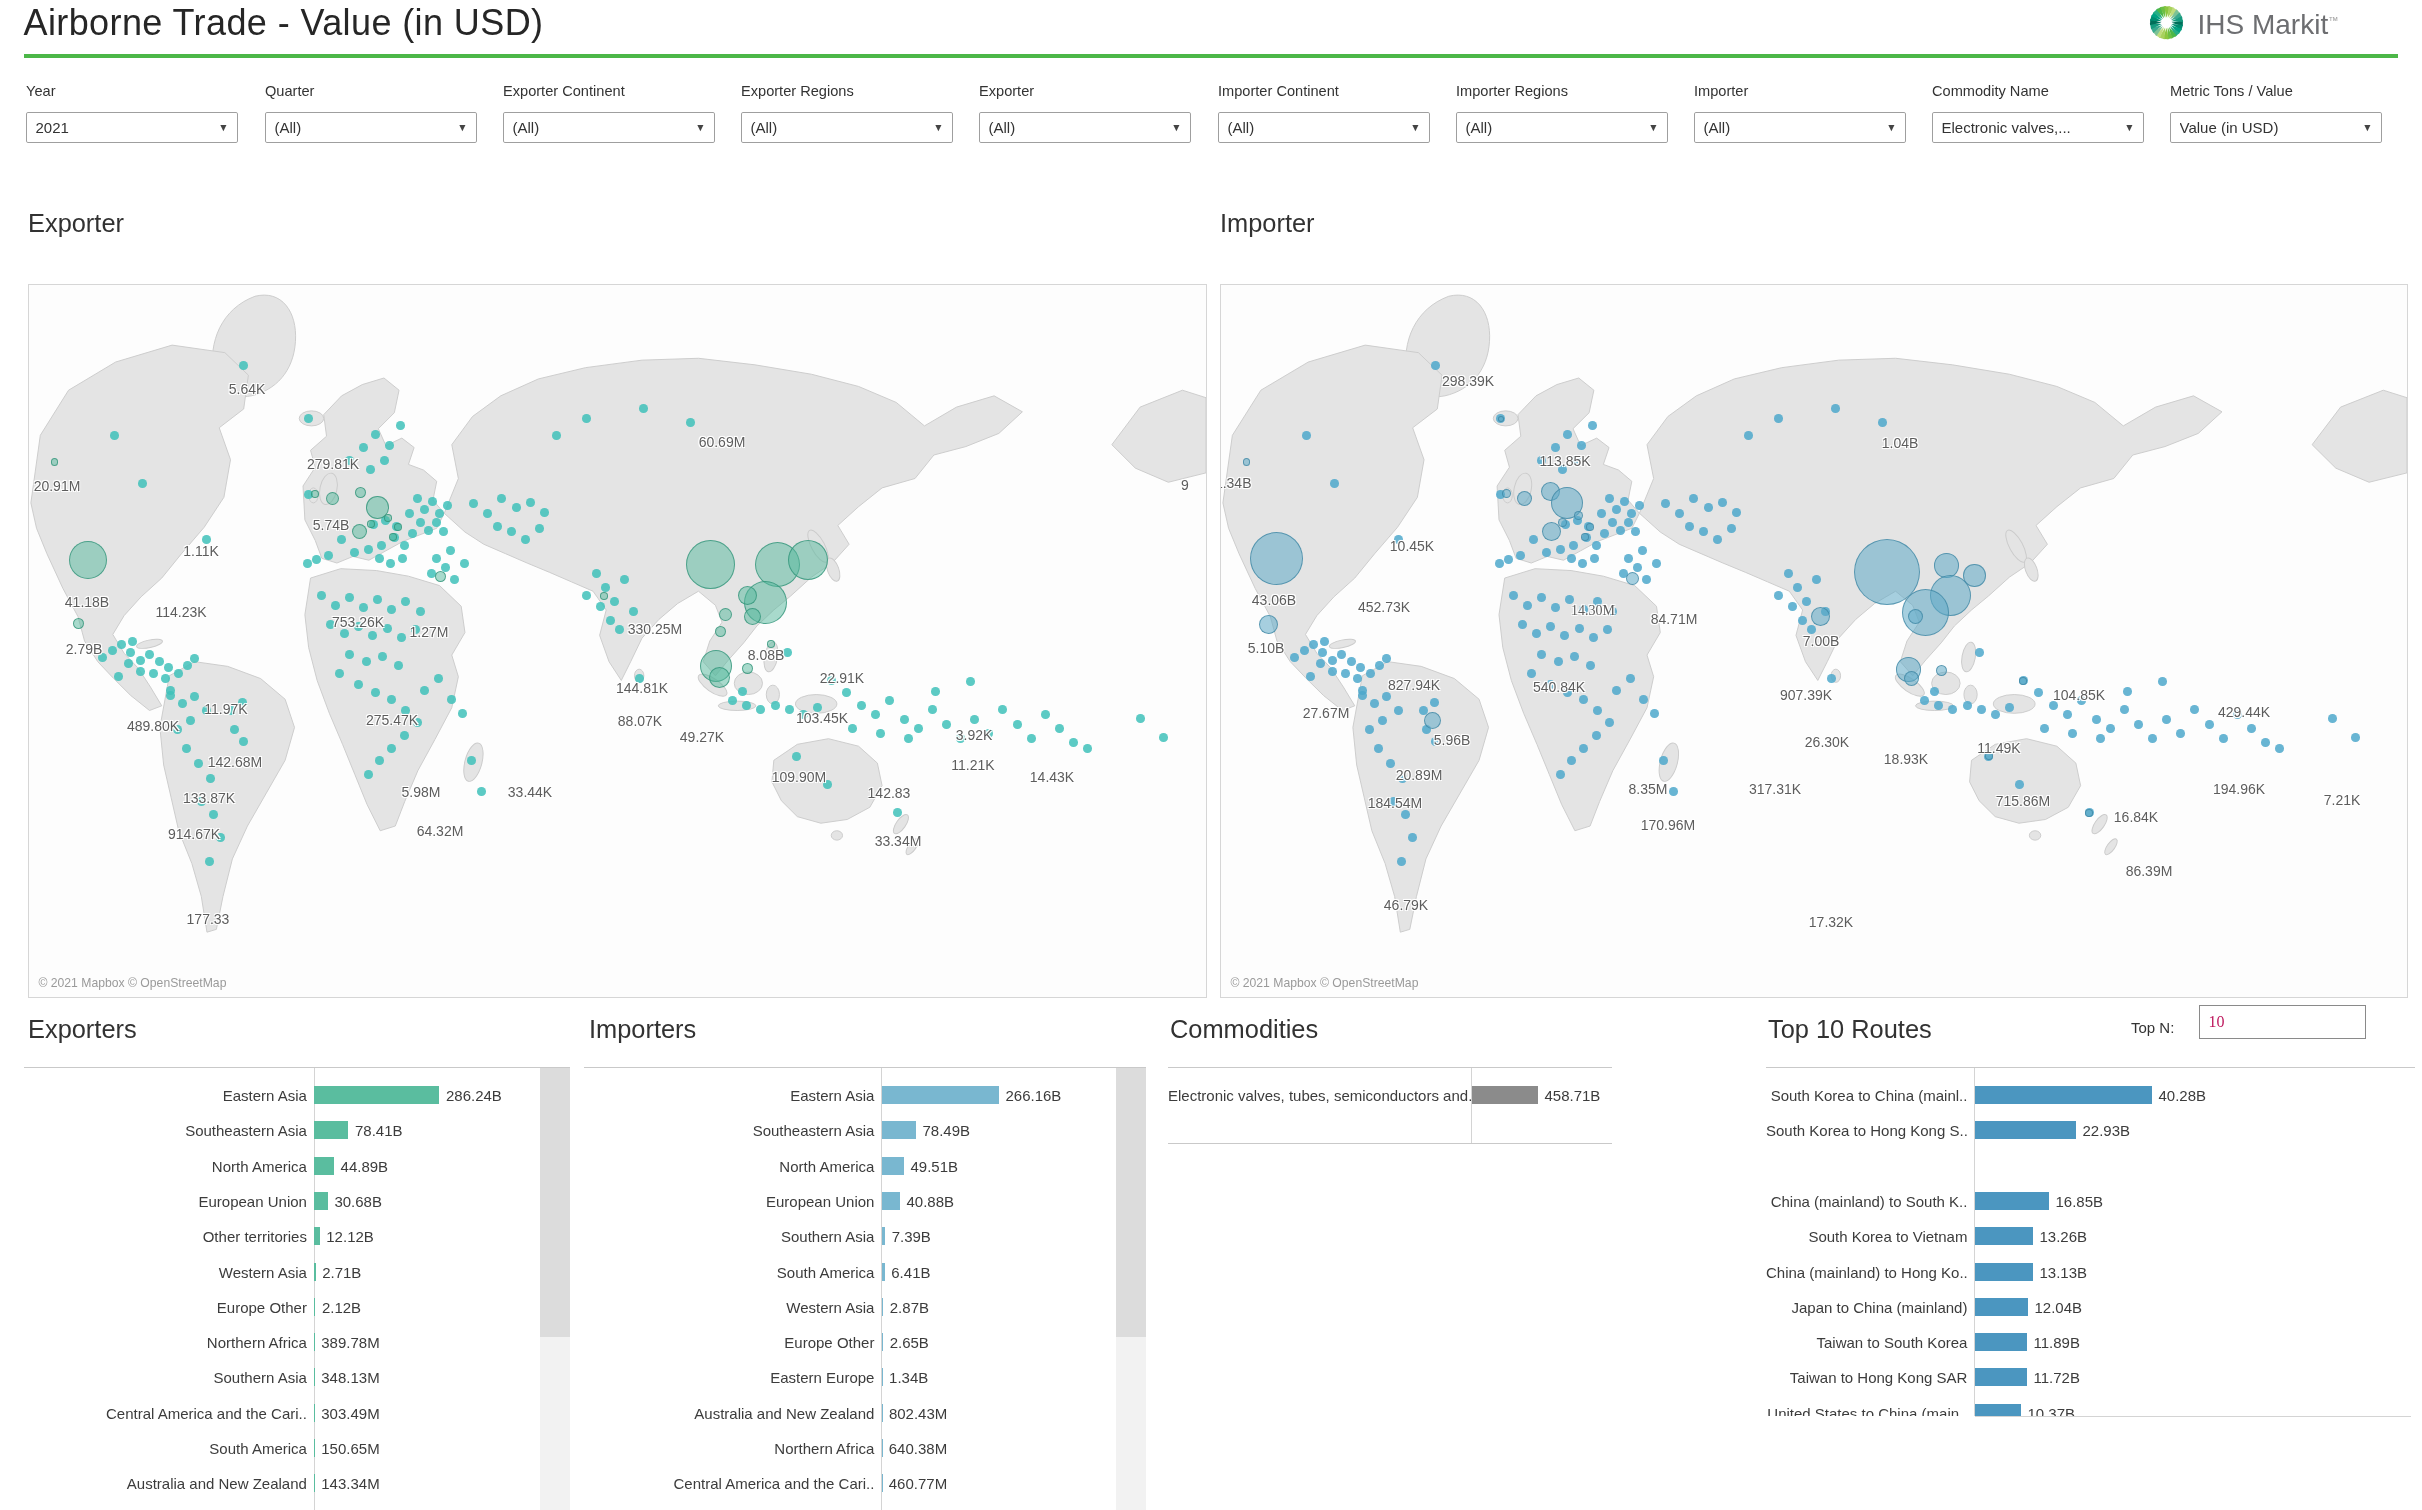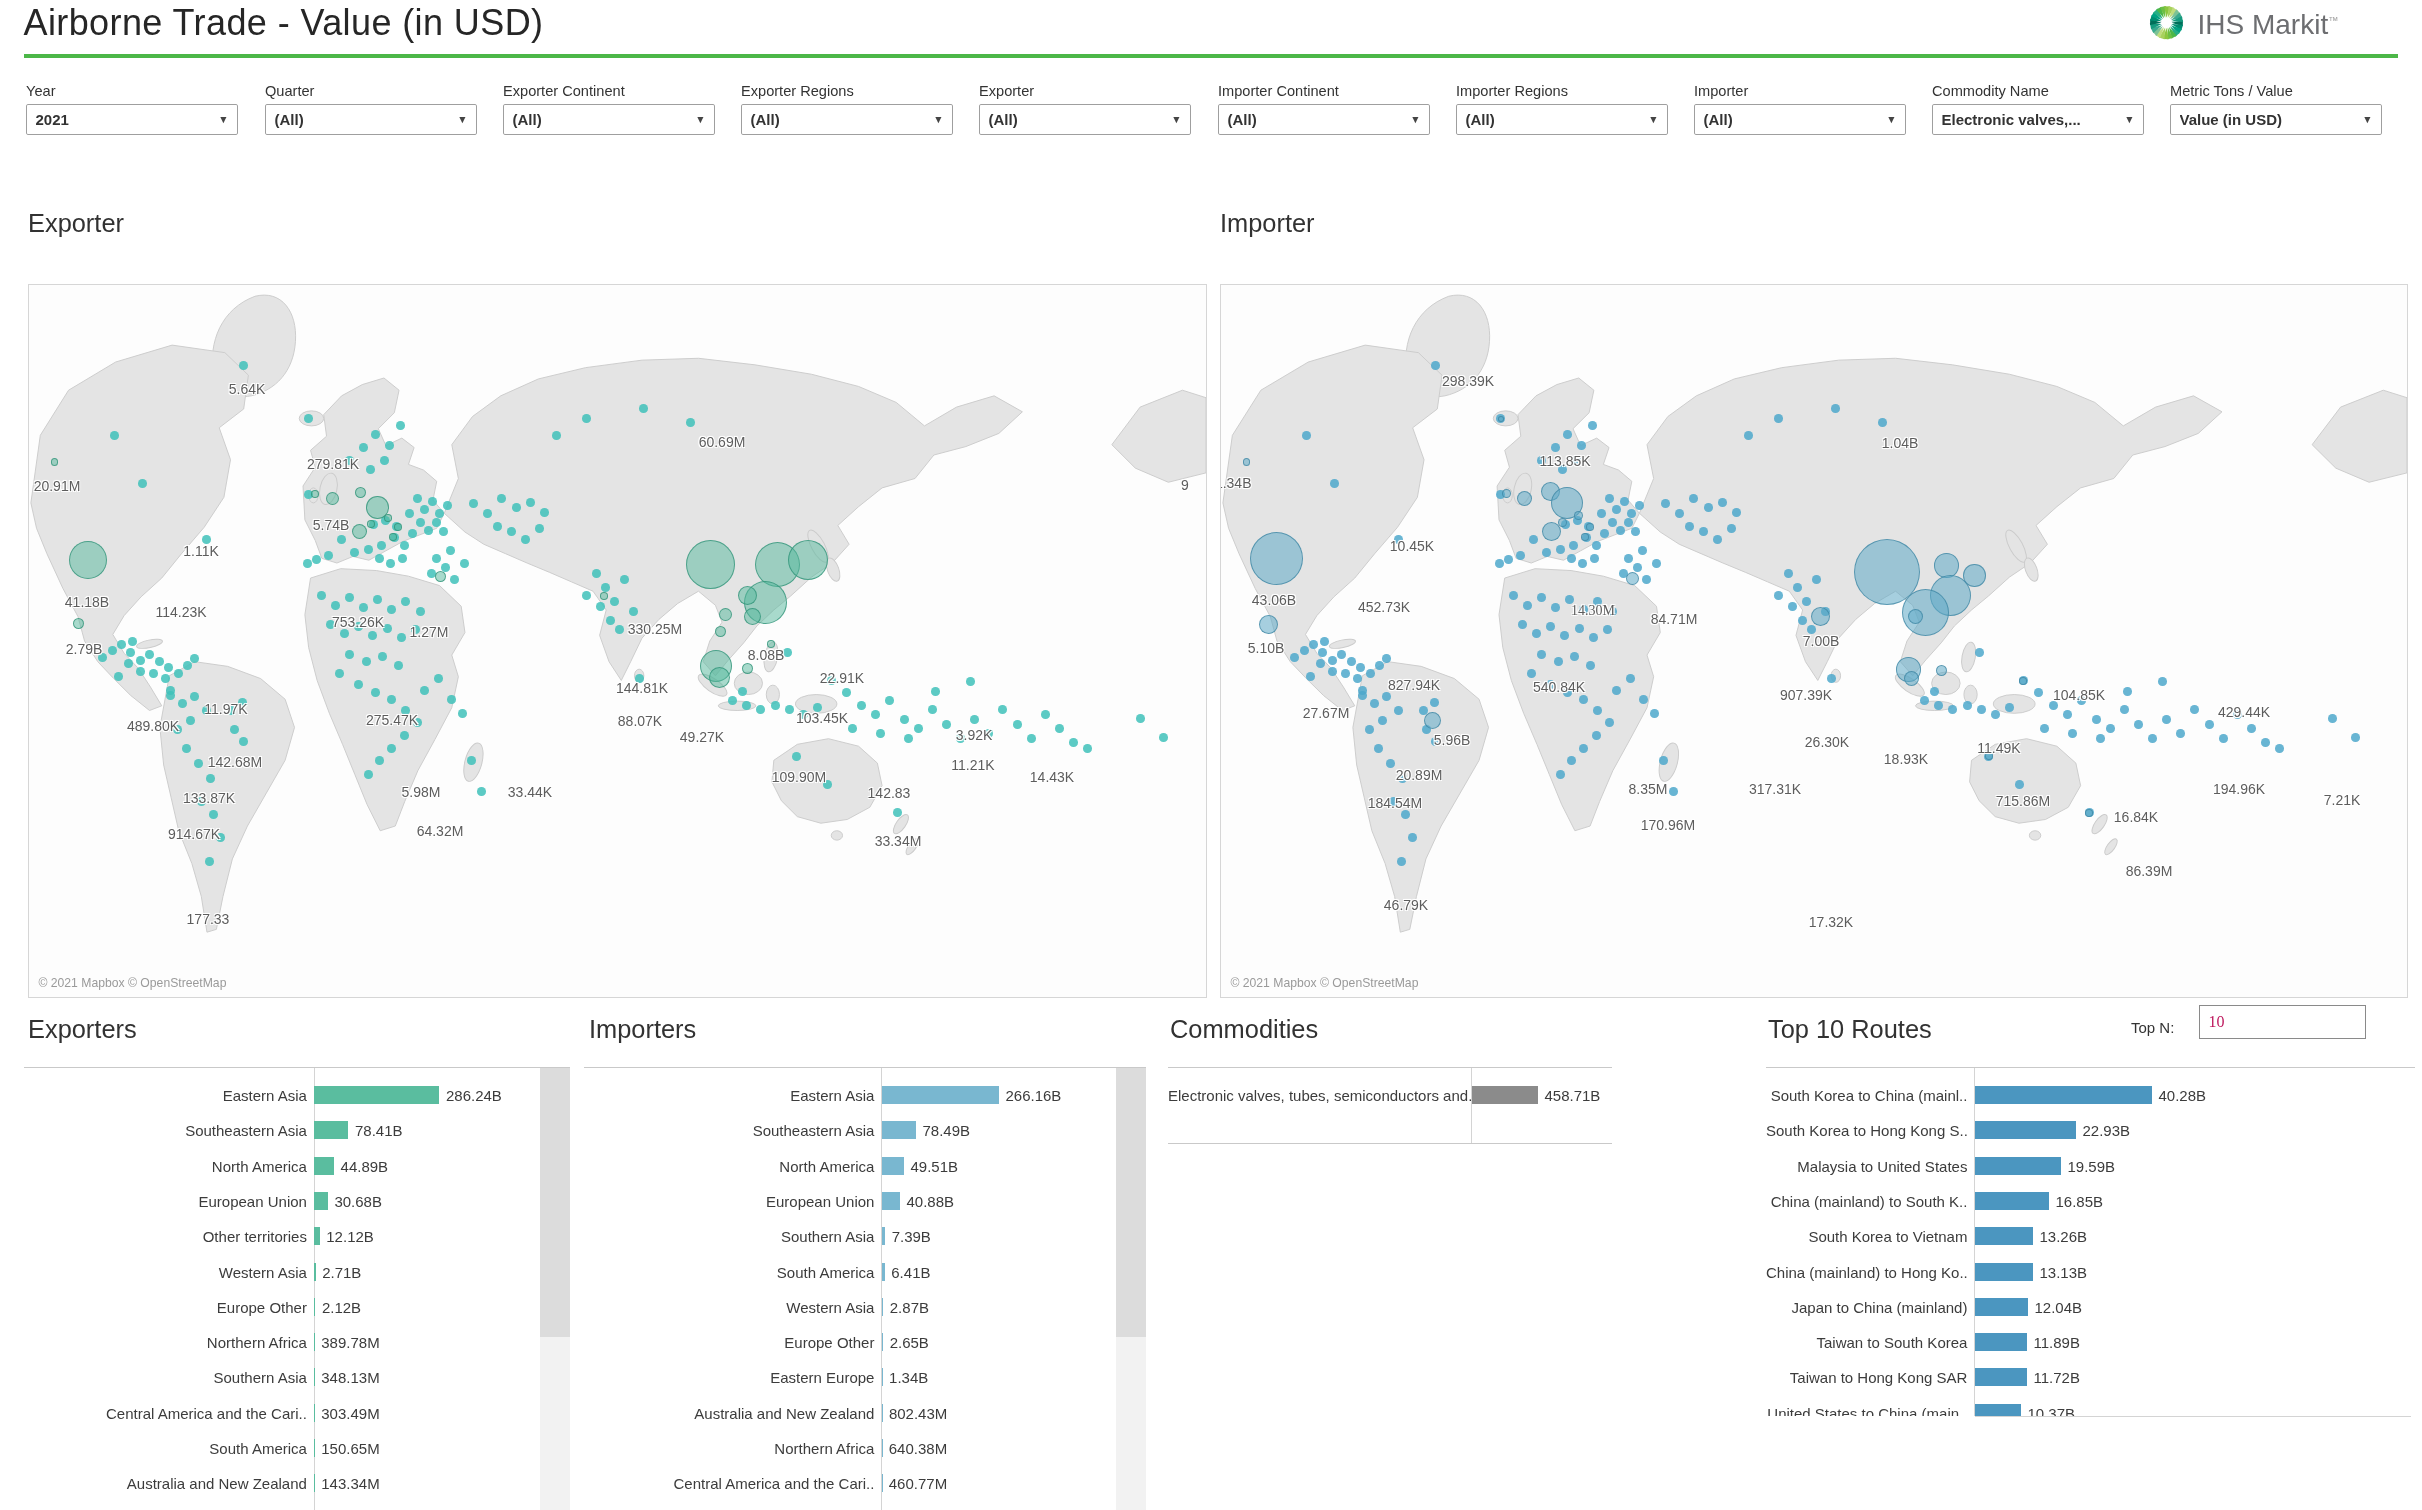--- a/index.html
+++ b/index.html
@@ -8,23 +8,23 @@
   .main-title{position:absolute;left:23.5px;top:1.9px;margin:0;font-size:36px;font-weight:400;
        color:#262626;letter-spacing:0.4px;}
   .rule{position:absolute;left:23.5px;top:54px;width:2374px;height:3.8px;background:#4CB748;}
   .logo{position:absolute;left:2149px;top:5.6px;display:flex;align-items:flex-start;}
   .logo svg{width:40px;height:40px;}
   .logo-text{font-size:28px;color:#6d6e71;margin-left:8.5px;margin-top:3.8px;}
   .logo-tm{font-size:10.4px;color:#a0a0a0;vertical-align:super;}
 
   .filter{position:absolute;top:83px;width:212px;}
   .flabel{font-size:14.6px;color:#333;height:20px;white-space:nowrap;}
-  .fselect{margin-top:1px;height:31px;border:0.9px solid #9f9f9f;border-radius:1.9px;background:#fff;
+  .fselect{margin-top:9px;height:31px;border:0.9px solid #9f9f9f;border-radius:1.9px;background:#fff;
        display:flex;align-items:center;justify-content:space-between;padding:0 8.5px;font-size:15px;
-       cursor:pointer;box-sizing:border-box;white-space:nowrap;font-weight:bold;}
+       cursor:pointer;box-sizing:border-box;white-space:nowrap;}
   .fval{overflow:hidden;text-overflow:ellipsis;}
   .farrow{font-size:10.4px;color:#444;margin-left:5.6px;flex:none;}
 
   .map-title{position:absolute;top:209px;margin:0;font-size:25.4px;font-weight:400;color:#323232;}
   .map-box{position:absolute;top:284px;height:712px;border:0.9px solid #d6d6d6;background:#fdfdfd;overflow:hidden;}
   .worldsvg{position:absolute;left:0;top:0;width:100%;height:100%;}
   .dot{position:absolute;width:8.5px;height:8.5px;border-radius:50%;opacity:.85;}
   .map-exporter .dot{background:#3fc1ba;}
   .map-importer .dot{background:#4ea8cb;}
   .bubble{position:absolute;border-radius:50%;box-sizing:border-box;}
@@ -849,25 +849,20 @@
       <div class="row" style="top: 0px;">
         <div class="rlabel" style="width: 208px;">South Korea to China (mainl..</div>
         <div class="rbar bar-routes" style="width: 177px;"></div>
         <span class="rval">40.28B</span>
       </div>
       <div class="row" style="top: 35px;">
         <div class="rlabel" style="width: 208px;">South Korea to Hong Kong S..</div>
         <div class="rbar bar-routes" style="width: 101px;"></div>
         <span class="rval">22.93B</span>
       </div>
-      <div class="row" style="top: 71px;">
-        <div class="rlabel" style="width: 208px;">Malaysia to United States</div>
-        <div class="rbar bar-routes" style="width: 86px;"></div>
-        <span class="rval">19.59B</span>
-      </div>
       <div class="row" style="top: 106px;">
         <div class="rlabel" style="width: 208px;">China (mainland) to South K..</div>
         <div class="rbar bar-routes" style="width: 74px;"></div>
         <span class="rval">16.85B</span>
       </div>
       <div class="row" style="top: 141px;">
         <div class="rlabel" style="width: 208px;">South Korea to Vietnam</div>
         <div class="rbar bar-routes" style="width: 58px;"></div>
         <span class="rval">13.26B</span>
       </div>

